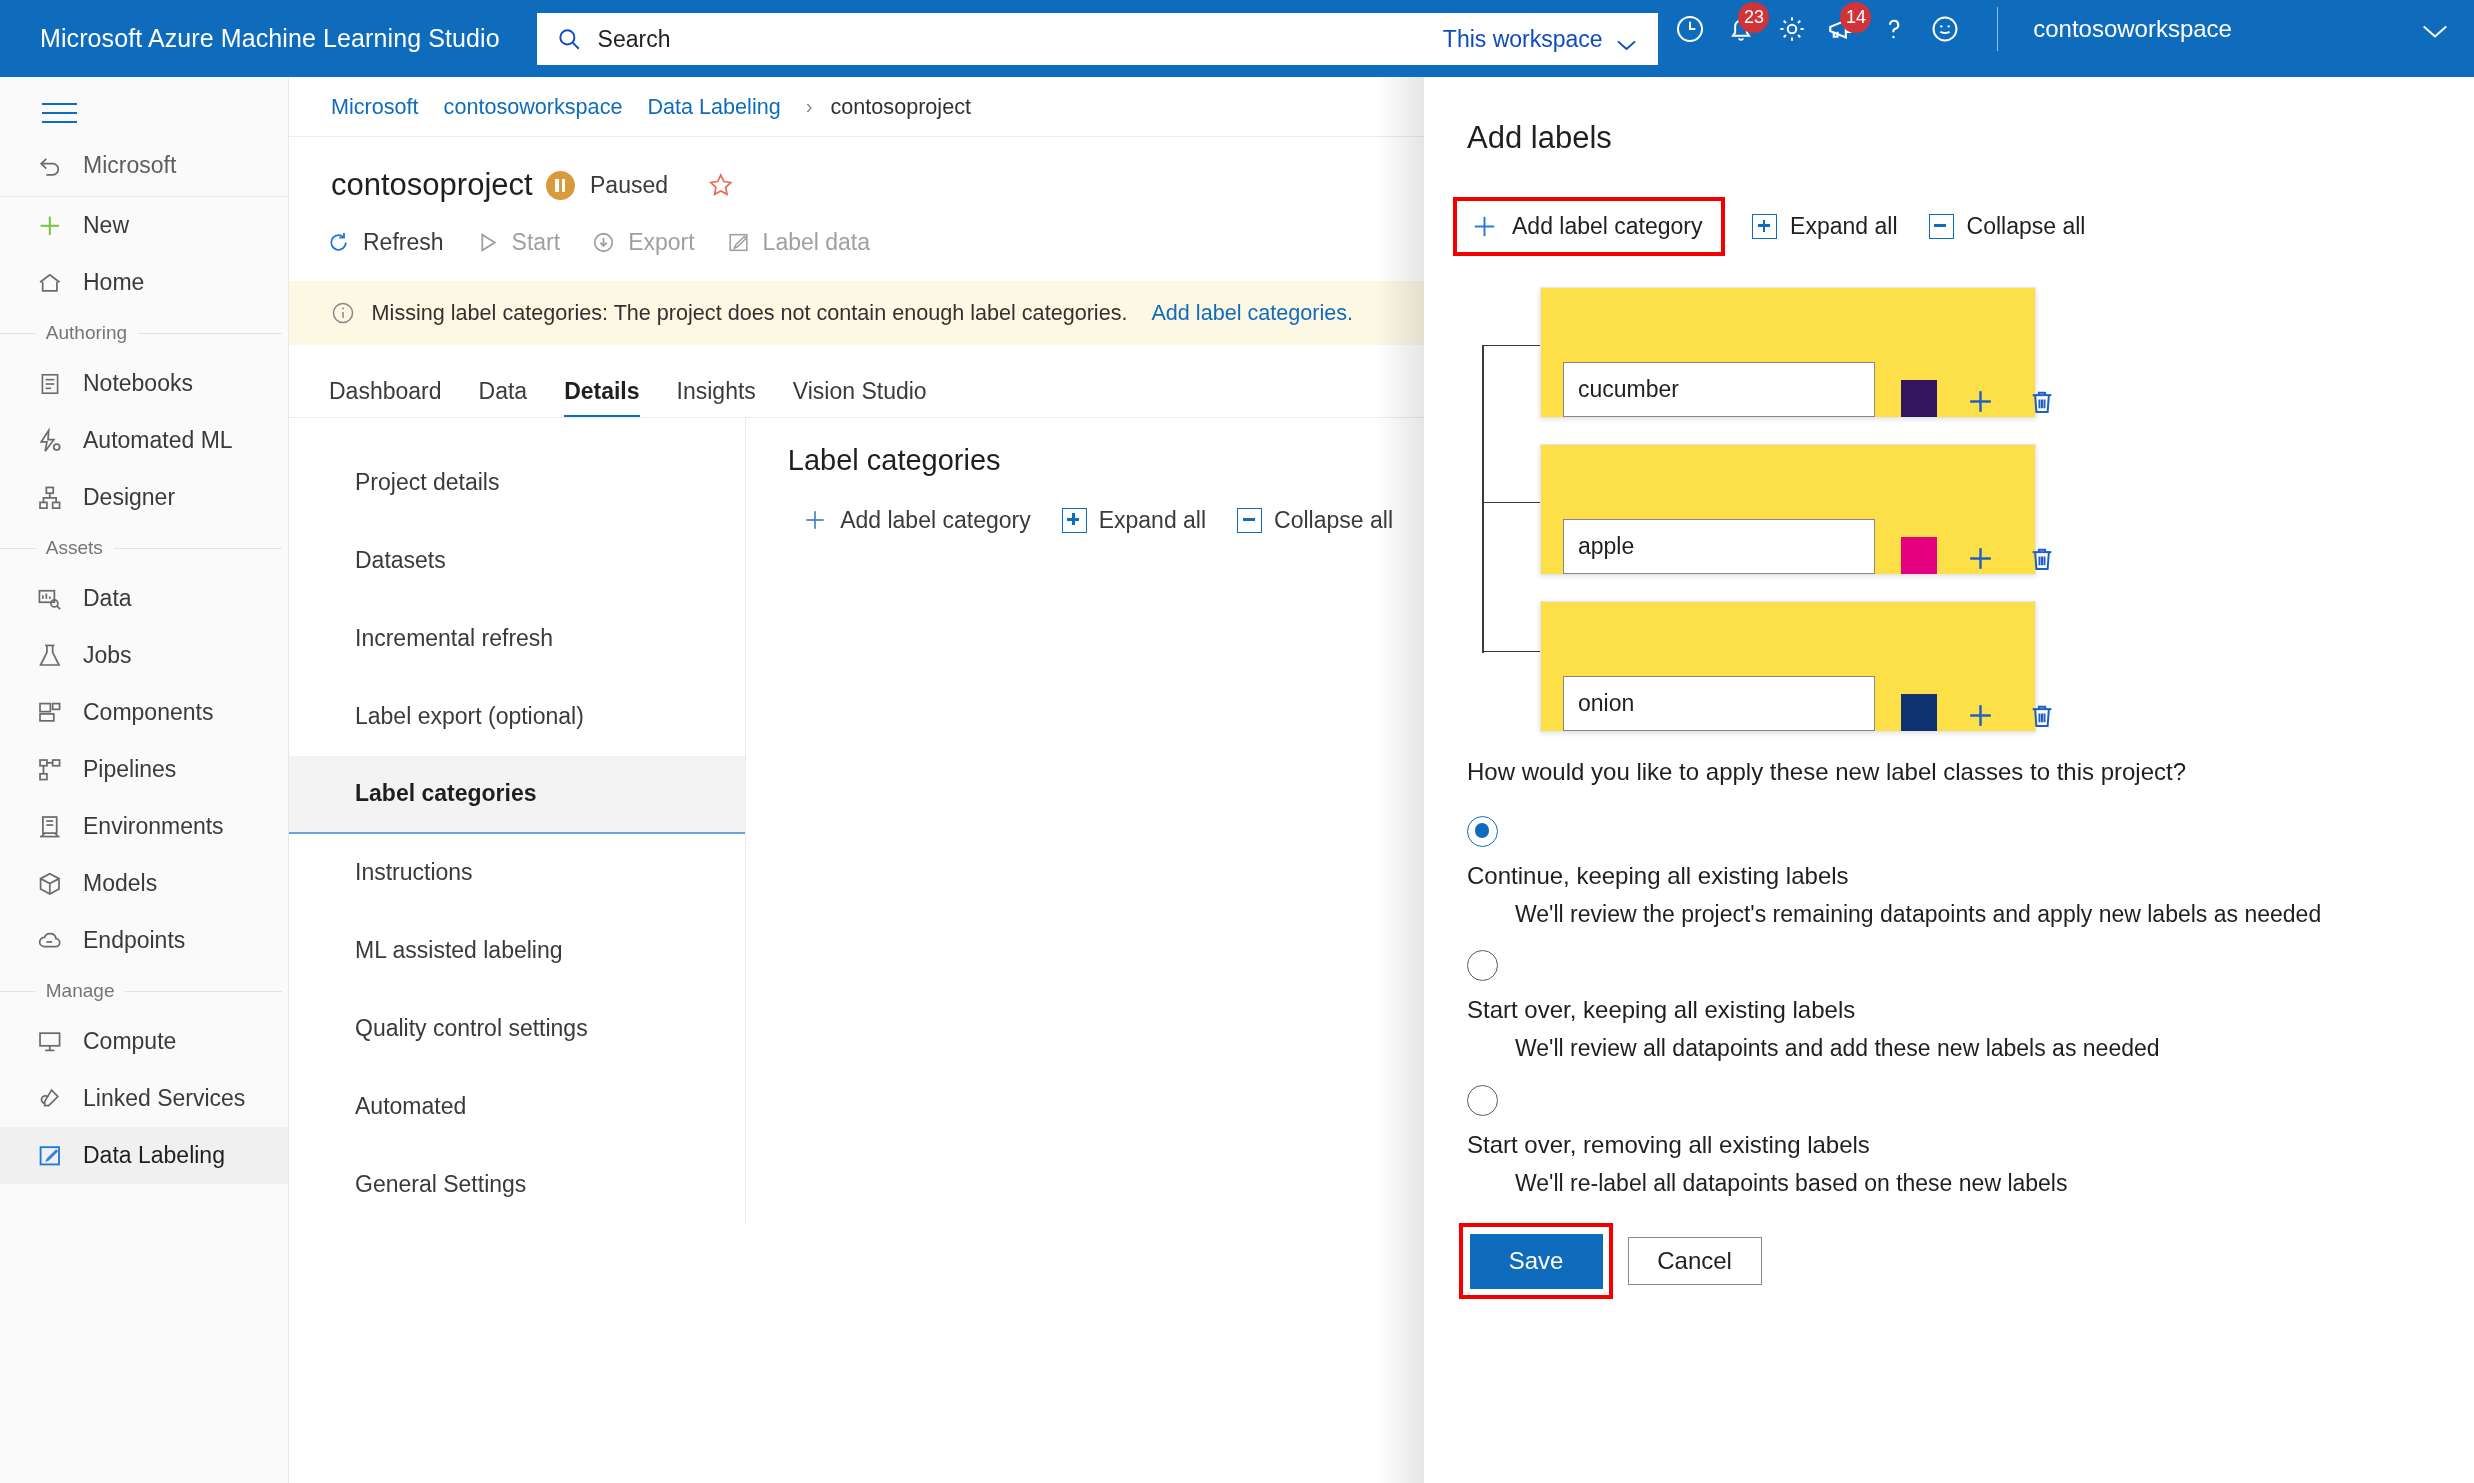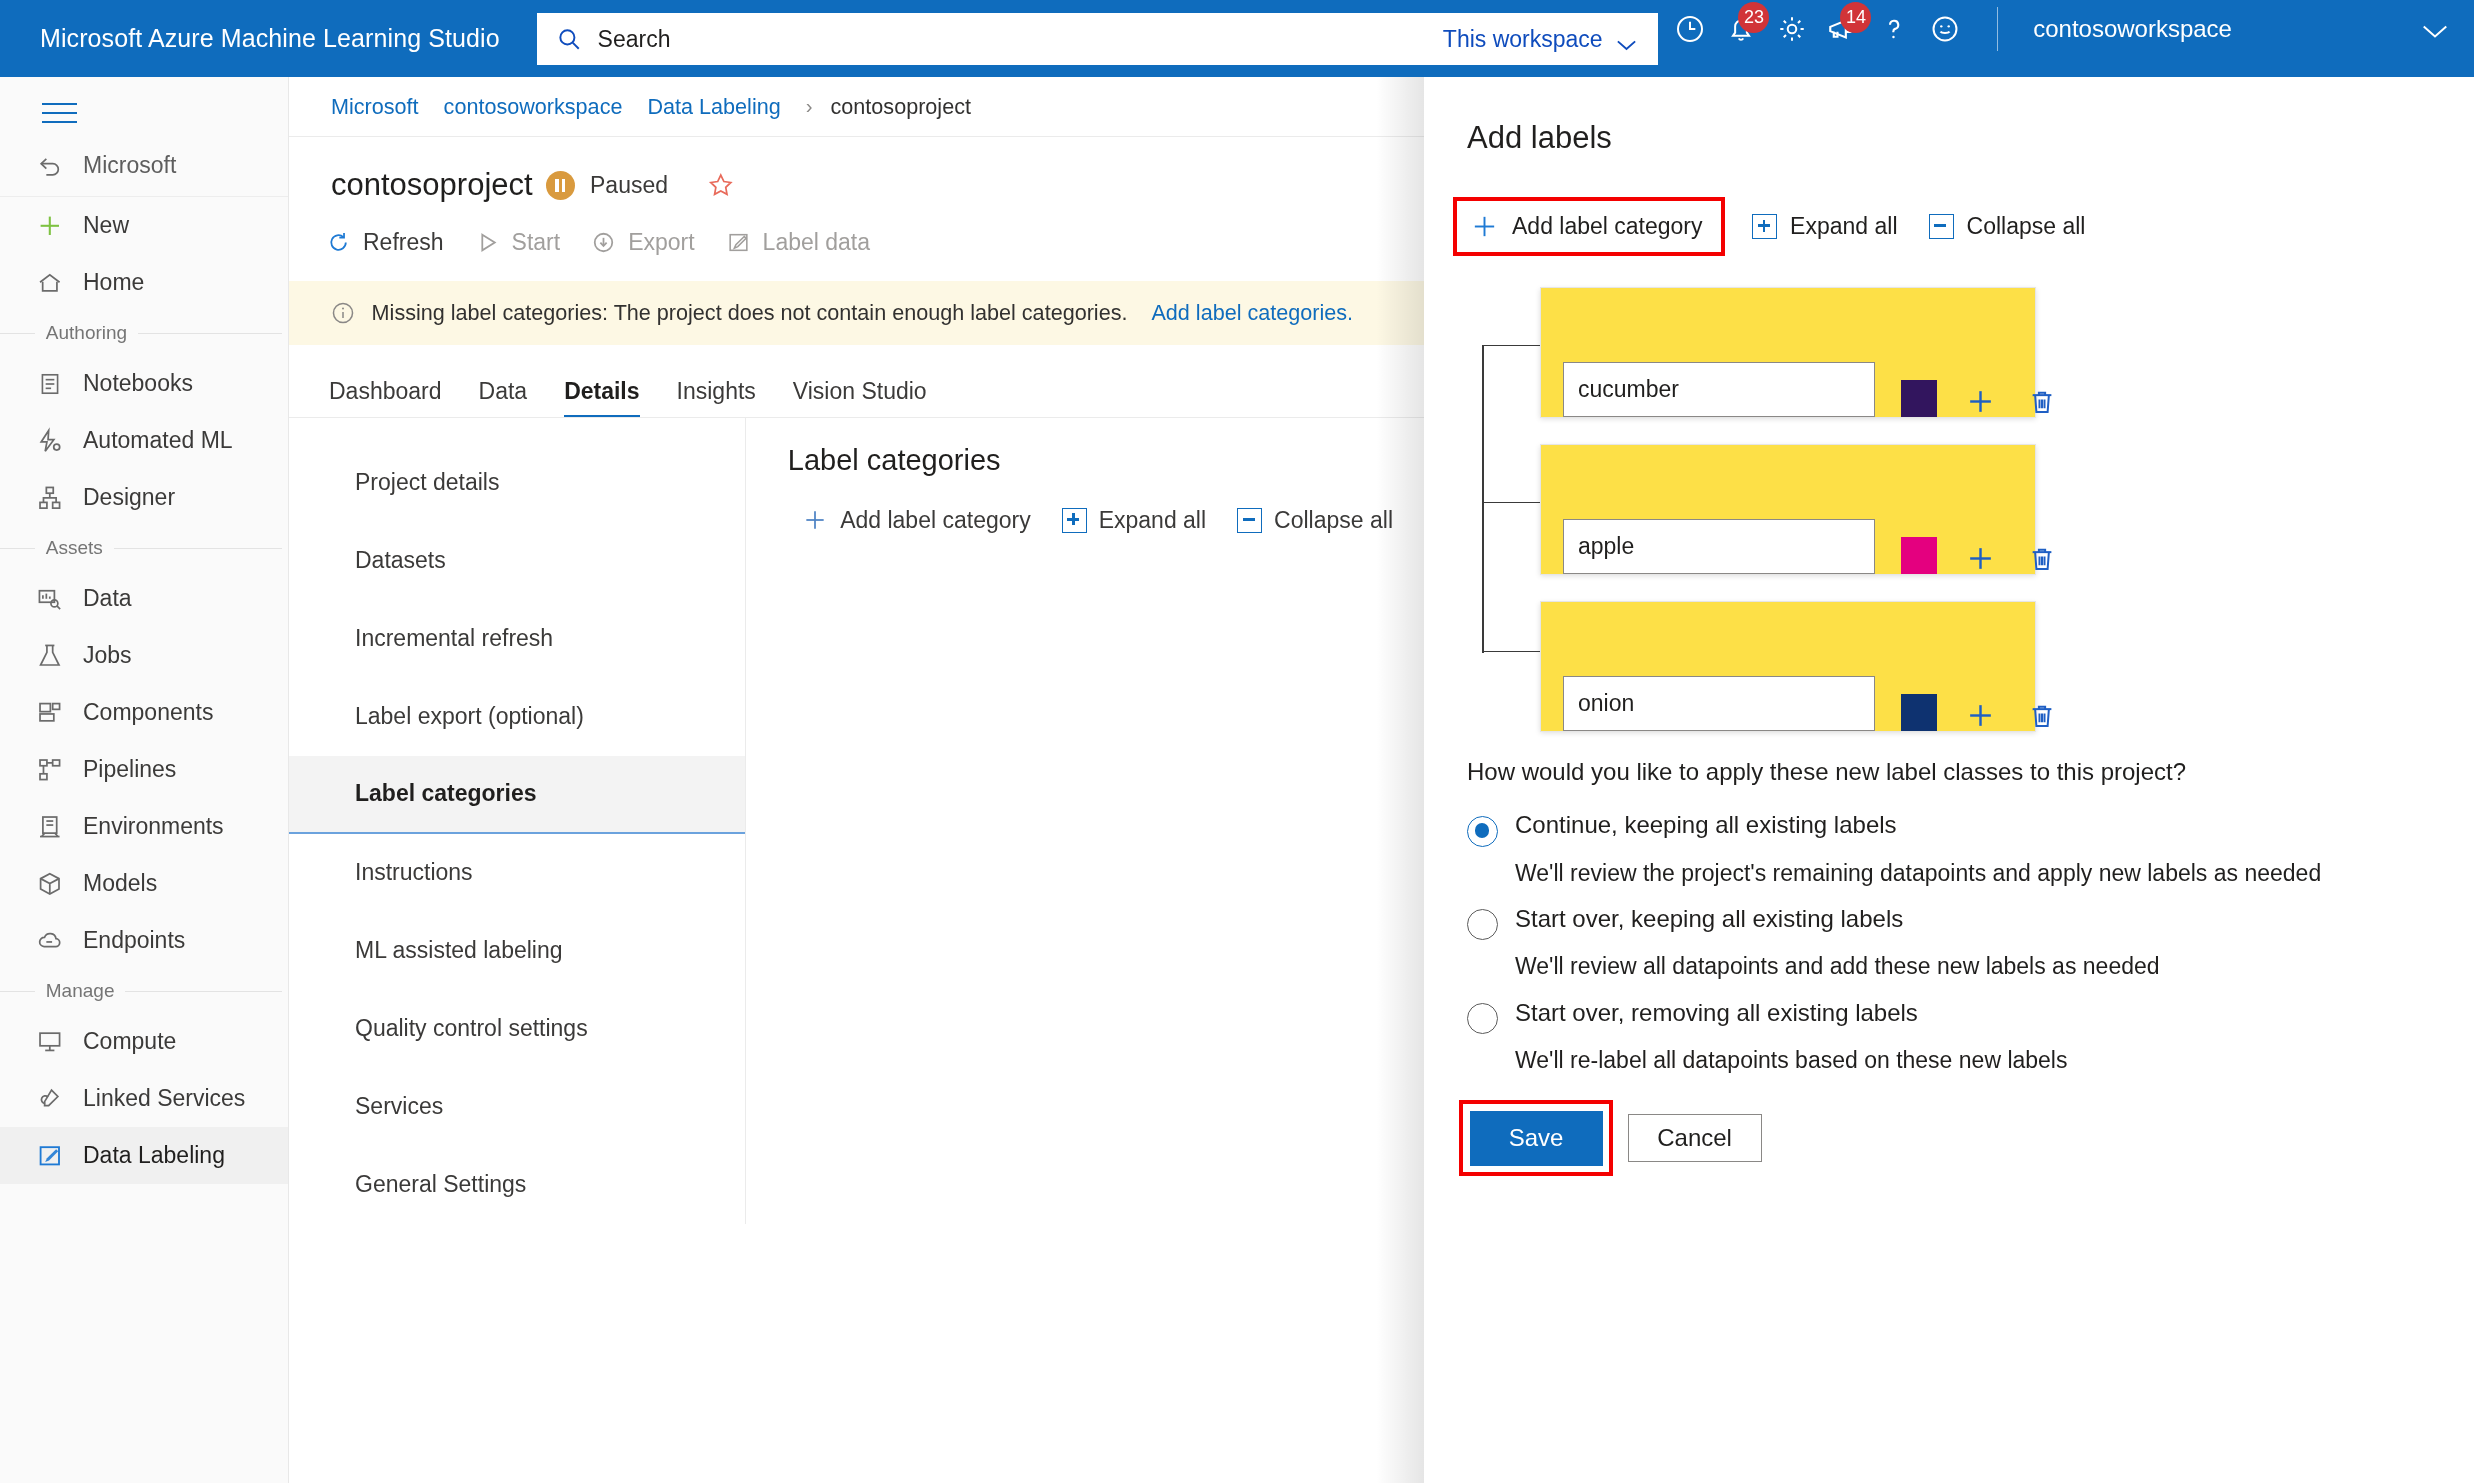--- a/index.html
+++ b/index.html
@@ -177,21 +177,21 @@
     width: 324px; height: 55px; border: 0.6px solid #8a8886; background:#fff;
     font-size: 23px; color: #201f1e; padding-left: 14.4px;
     font-family: "Liberation Sans", sans-serif;
   }
   .swatch { width: 36px; height: 37px; margin-left: 26px; flex: 0 0 36px; }
   .plus-ico { margin-left: 27.6px; }
   .trash-ico { margin-left: 31px; }
 
   .question { font-size: 24px; color: #201f1e; margin: 17px 0 0 43px; }
   .radios { margin: 27.6px 0 0 43px; }
-  .radio-row { display: flex; align-items: flex-start; gap: 17px; margin-bottom: 10.8px; }
+  .radio-row { display: flex; align-items: flex-start; gap: 17px; margin-bottom: 10.8px; flex-direction: column; }
   .radio {
     width: 31px; height: 31px; border-radius: 50%; border: 1.8px solid #5b5b5b;
     flex: 0 0 31px; margin-top: 2.4px; position: relative; background: #fff;
   }
   .radio.checked { border-color: #0f6cbd; }
   .radio.checked::after {
     content:''; position:absolute; left: 6.6px; top: 6.6px;
     width: 14.4px; height: 14.4px; border-radius: 50%; background:#0f6cbd;
   }
   .radio-main { font-size: 24px; color: #201f1e; line-height: 1.0; }
@@ -559,21 +559,21 @@
   <div class="details-body">
     <div class="sub-nav">
       <div class="sub-item">Project details</div>
       <div class="sub-item">Datasets</div>
       <div class="sub-item">Incremental refresh</div>
       <div class="sub-item">Label export (optional)</div>
       <div class="sub-item active">Label categories</div>
       <div class="sub-item">Instructions</div>
       <div class="sub-item">ML assisted labeling</div>
       <div class="sub-item">Quality control settings</div>
-      <div class="sub-item">Services</div>
+      <div class="sub-item">Automated</div>
       <div class="sub-item">General Settings</div>
     </div>
 
     <div class="sec-panel">
       <div class="sec-title">Label categories</div>
       <div class="sec-cmds">
         <span class="sec-cmd">
           <span>
             <svg width="26" height="26" viewBox="0 0 24 24" stroke="#4d82c4" stroke-width="1.6">
                 <line x1="12" y1="4" x2="12" y2="20"></line>

